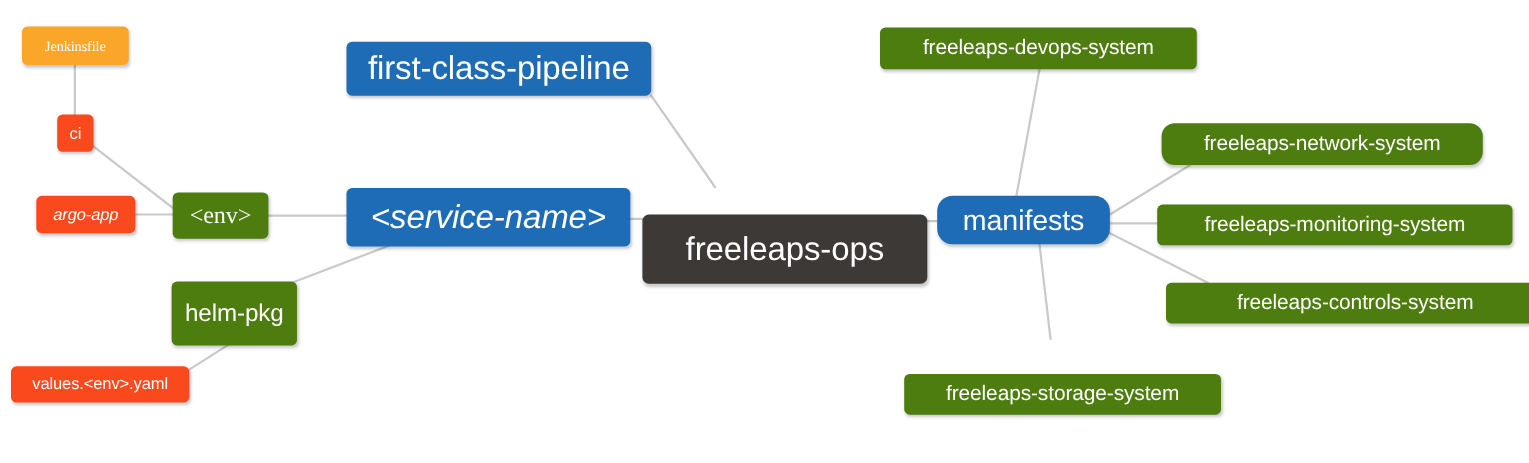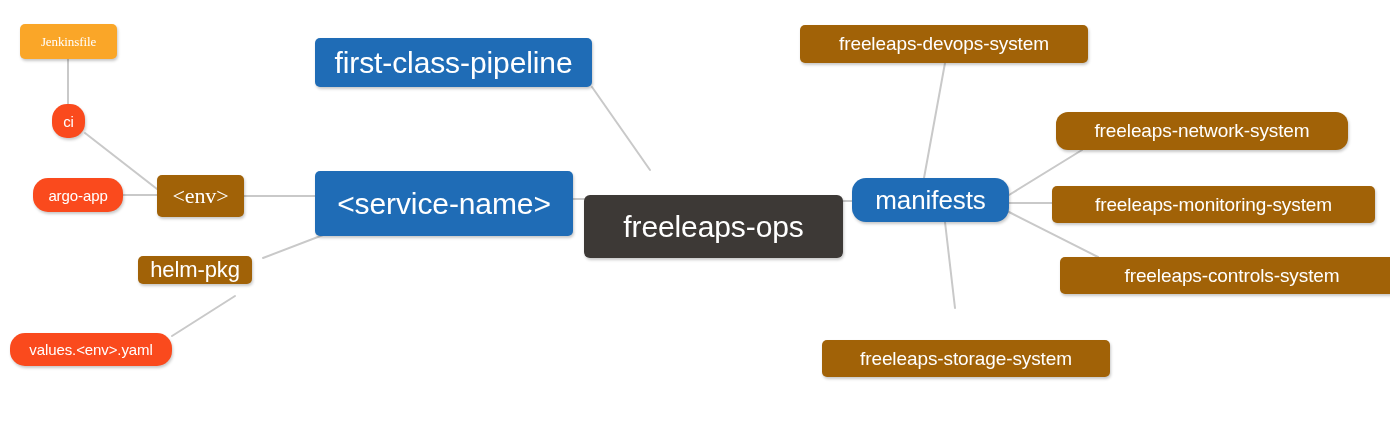--- a/index.html
+++ b/index.html
@@ -39,23 +39,23 @@
     -webkit-font-smoothing: antialiased;
   }
   
   .n-root {
     background: #3d3936;
     font-size: 31px;
     border-radius: 6px;
     margin-top: 25px;
   }
   .n-blue   { background: #1f6cb6; }
-  .n-green  { background: #a16207; }
+  .n-green  { background: #4d7c0f; }
   .n-orange { background: #faa628; font-family: Liberation Serif, serif; }
-  .n-red    { background: #fa4a1d; border-radius: 15px; }
+  .n-red    { background: #fa4a1d; }
 
   .sz-xl  { font-size: 30px; }
   .sz-lg  { font-size: 26px; }
   .sz-md  { font-size: 22px; }
   .sz-sm  { font-size: 19px; }
   .sz-xs  { font-size: 15px; }
   .sz-xxs { font-size: 13px; }
 </style>
 </head>
 <body>
@@ -77,36 +77,36 @@
       <polyline points="1009,212 1098,257" fill="none" stroke="#c9c9c9" stroke-width="2" stroke-linecap="round"></polyline>
       <polyline points="945,222 955,308" fill="none" stroke="#c9c9c9" stroke-width="2" stroke-linecap="round"></polyline>
     </svg>
   <div id="nodes-layer">
       <div class="node n-orange sz-xxs" style="left: 20px; top: 24px; width: 97px; height: 35px;">
         <span>Jenkinsfile</span>
       </div>
       <div class="node n-red sz-xs" style="left: 52px; top: 104px; width: 33px; height: 34px;">
         <span>ci</span>
       </div>
-      <div class="node n-red sz-xs" style="left: 33px; top: 178px; width: 90px; height: 34px;">
+      <div class="node n-red sz-xs" style="left: 33px; top: 178px; width: 90px; height: 34px; font-style: italic;">
         <span>argo-app</span>
       </div>
       <div class="node n-green sz-md" style="left: 157px; top: 175px; width: 87px; height: 42px; font-family: Liberation Serif, serif;">
         <span>&lt;env&gt;</span>
       </div>
-      <div class="node n-green sz-md" style="left: 138px; top: 256px; width: 114px; height: 28px;">
+      <div class="node n-green sz-md" style="left: 156px; top: 256px; width: 114px; height: 58px;">
         <span>helm-pkg</span>
       </div>
       <div class="node n-red sz-xs" style="left: 10px; top: 333px; width: 162px; height: 33px;">
         <span>values.&lt;env&gt;.yaml</span>
       </div>
       <div class="node n-blue sz-xl" style="left: 315px; top: 38px; width: 277px; height: 49px;">
         <span>first-class-pipeline</span>
       </div>
-      <div class="node n-blue sz-xl" style="left: 315px; top: 171px; width: 258px; height: 65px;">
+      <div class="node n-blue sz-xl" style="left: 315px; top: 171px; width: 258px; height: 53px; font-style: italic;">
         <span>&lt;service-name&gt;</span>
       </div>
       <div class="node n-root sz-xl" style="left: 584px; top: 170px; width: 259px; height: 63px;">
         <span>freeleaps-ops</span>
       </div>
       <div class="node n-blue sz-lg" style="left: 852px; top: 178px; width: 157px; height: 44px; border-radius: 14px;">
         <span>manifests</span>
       </div>
       <div class="node n-green sz-sm" style="left: 800px; top: 25px; width: 288px; height: 38px;">
         <span>freeleaps-devops-system</span>

